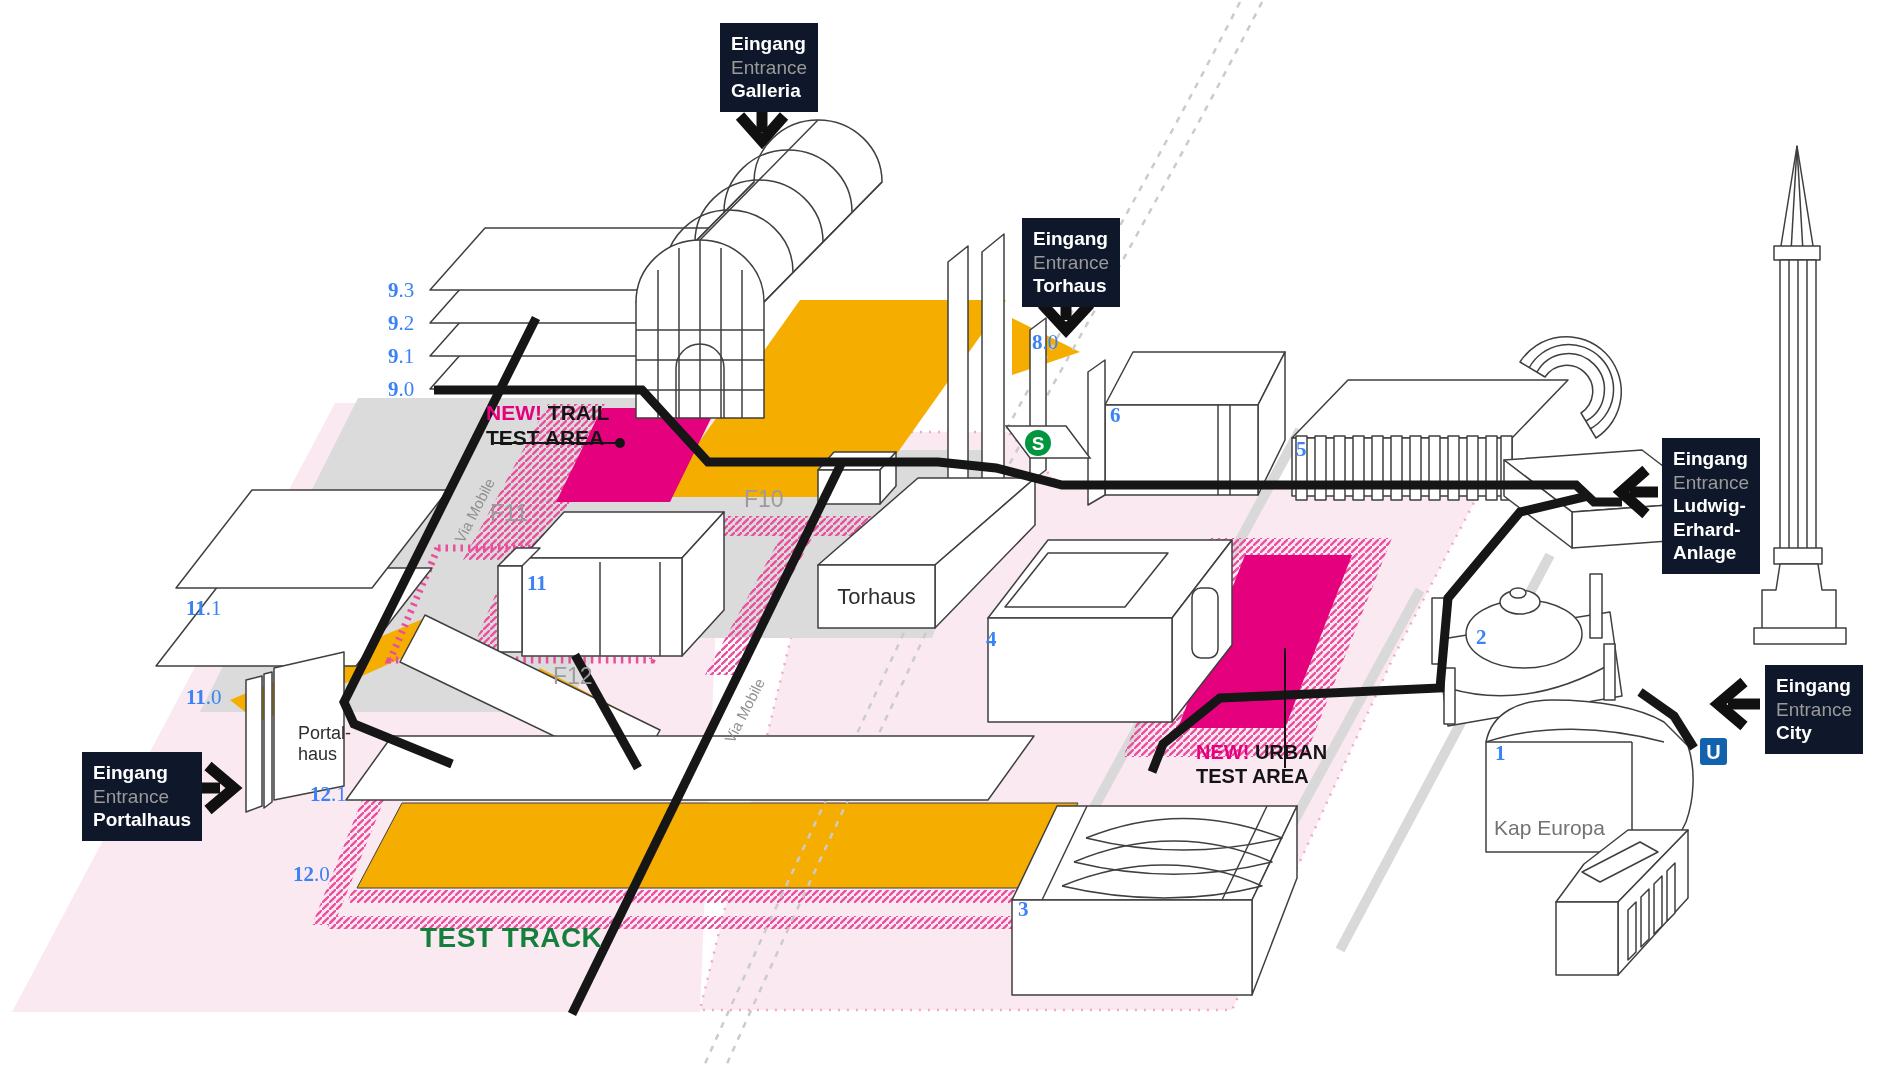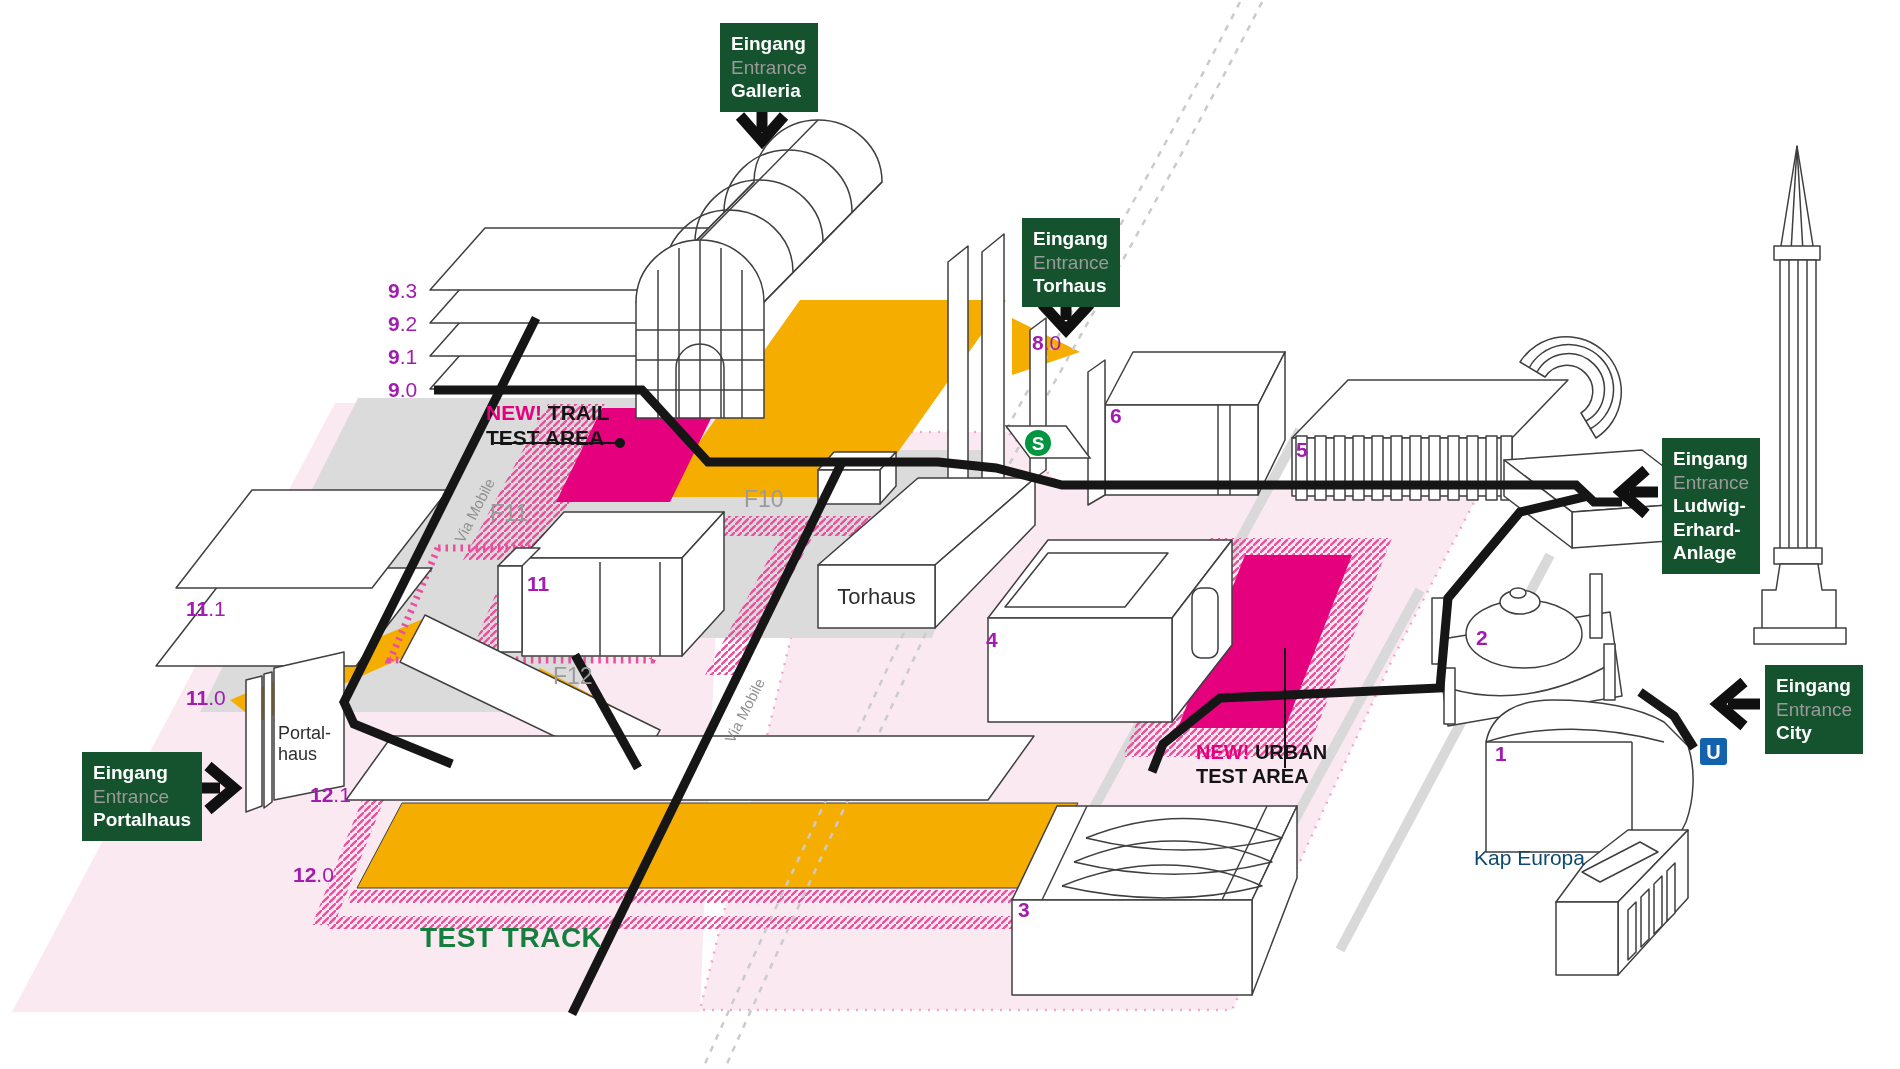--- a/index.html
+++ b/index.html
@@ -1,29 +1,29 @@
 <!DOCTYPE html>
 <html><head>
 <meta charset="utf-8">
 <style>
   html,body{margin:0;padding:0;background:#fff;}
   #stage{position:relative;width:1900px;height:1069px;overflow:hidden;background:#fff;
          font-family:"Liberation Sans", sans-serif;}
   #map-svg{position:absolute;left:0;top:0;}
-  .lbl{position:absolute;color:#a21caf;font-size:21px;font-weight:700;white-space:nowrap;line-height:1;}
+  .lbl{position:absolute;color:#3b82f6;font-size:21px;font-weight:700;white-space:nowrap;line-height:1;font-family:Liberation Serif, serif;}
   .lbl .minor{font-weight:400;}
   .area-lbl{position:absolute;color:#9b9b9b;font-size:23px;font-weight:400;white-space:nowrap;line-height:1;}
   .via{position:absolute;color:#8f8f8f;font-size:15px;font-weight:400;white-space:nowrap;
        transform:rotate(-63deg);transform-origin:0 0;line-height:1;}
-  .ebox{position:absolute;background:#14532d;color:#ffffff;padding:9px 11px;font-size:19px;
+  .ebox{position:absolute;background:#0f172a;color:#ffffff;padding:9px 11px;font-size:19px;
         font-weight:700;line-height:1.24;white-space:nowrap;}
   .ebox .ent{color:#9a9a9a;font-weight:400;}
   .newlbl{position:absolute;font-size:21px;font-weight:700;color:#141414;line-height:1.2;white-space:nowrap;margin-left:28px;}
   .newlbl .new{color:#e5007d;}
-  .bld-lbl{position:absolute;font-size:21px;color:#2e2e2e;font-weight:400;white-space:nowrap;line-height:1.15;}
+  .bld-lbl{position:absolute;font-size:21px;color:#2e2e2e;font-weight:400;white-space:nowrap;line-height:1.15;margin-left:20px;}
   .torhaus-lbl{position:absolute;left:818px;top:565px;width:117px;height:63px;line-height:63px;
         text-align:center;font-size:22px;color:#2e2e2e;font-weight:400;}
   .track-lbl{position:absolute;left:420px;top:922px;font-size:28px;font-weight:700;color:#15803d;
         letter-spacing:.5px;white-space:nowrap;}
 </style>
 </head>
 <body>
 
 <div id="stage">
 
@@ -344,21 +344,21 @@
 <div class="area-lbl" style="left:744px;top:488px">F10</div>
 <div class="area-lbl" style="left:553px;top:665px">F12</div>
 <div class="via" style="left:452px;top:538px">Via Mobile</div>
 <div class="via" style="left:722px;top:738px">Via Mobile</div>
 
 <div class="torhaus-lbl">Torhaus</div>
 <div class="bld-lbl" style="left:278px;top:723px;font-size:18px">
   <div>Portal-</div>
   <div>haus</div>
 </div>
-<div class="bld-lbl" style="left:1474px;top:846px;color:#0c4a6e">Kap Europa</div>
+<div class="bld-lbl" style="left:1474px;top:816px;color:#737373">Kap Europa</div>
 
 <div class="newlbl" style="left:458px;top:400px">
   <div><span class="new">NEW!</span> <span>TRAIL</span></div>
   <div>TEST AREA</div>
 </div>
 
 <div class="newlbl" style="left:1168px;top:740px;width:120px;text-align:left;font-size:20px">
   <div><span class="new">NEW!</span> <span>URBAN</span></div>
   <div>TEST AREA</div>
 </div>

